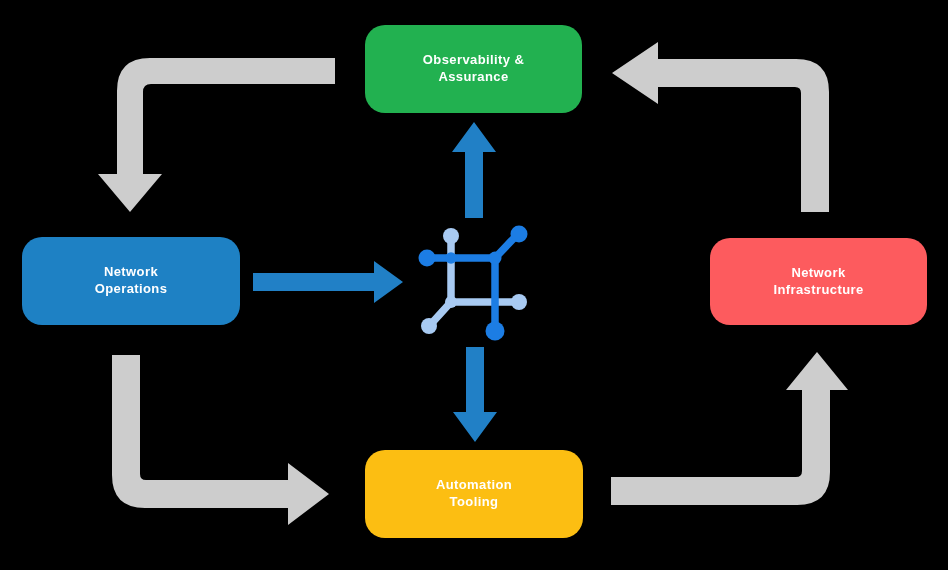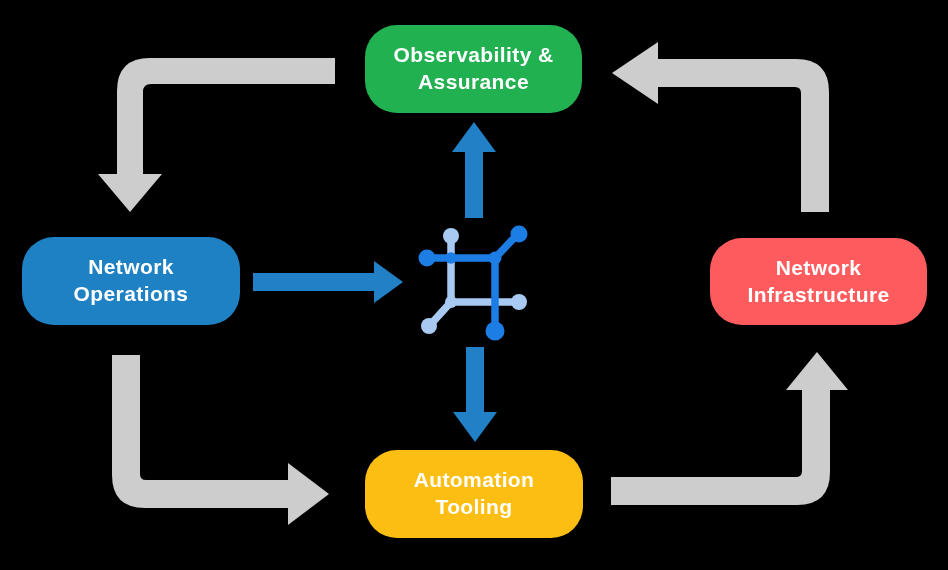--- a/index.html
+++ b/index.html
@@ -12,26 +12,26 @@
   }
   .gfx{position:absolute;left:0;top:0;}
   .gray-arrow{fill:var(--arrow_gray,#cdcdcd);}
   .blue-arrow{fill:var(--arrow_blue,#2180c6);}
   .icon-light-stroke{stroke:var(--icon_blue_light,#a8caf2);stroke-width:7.5;stroke-linecap:round;fill:none;}
   .icon-dark-stroke{stroke:var(--icon_blue_dark,#1c7de4);stroke-width:7.5;stroke-linecap:round;fill:none;}
   .icon-light-fill{fill:var(--icon_blue_light,#a8caf2);}
   .icon-dark-fill{fill:var(--icon_blue_dark,#1c7de4);}
   .node{
     position:absolute;
-    border-radius:32px;
+    border-radius:20px;
     display:flex;align-items:center;justify-content:center;
     text-align:center;
     color:var(--label_text,#ffffff);
     font-weight:bold;
-    font-size:21px;
+    font-size:13px;
     line-height:1.28;
     letter-spacing:0.4px;
   }
   .node-label{white-space:pre-line;}
   .n-observability{left:365px;top:25px;width:217px;height:88px;background:var(--node_green,#22b150);}
   .n-operations{left:22px;top:237px;width:218px;height:88px;background:var(--node_blue,#1e81c4);}
   .n-infrastructure{left:710px;top:238px;width:217px;height:87px;background:var(--node_red,#fd5b5e);}
   .n-automation{left:365px;top:450px;width:218px;height:88px;background:var(--node_yellow,#fcbe12);text-align:center;}
 </style>
 </head>

